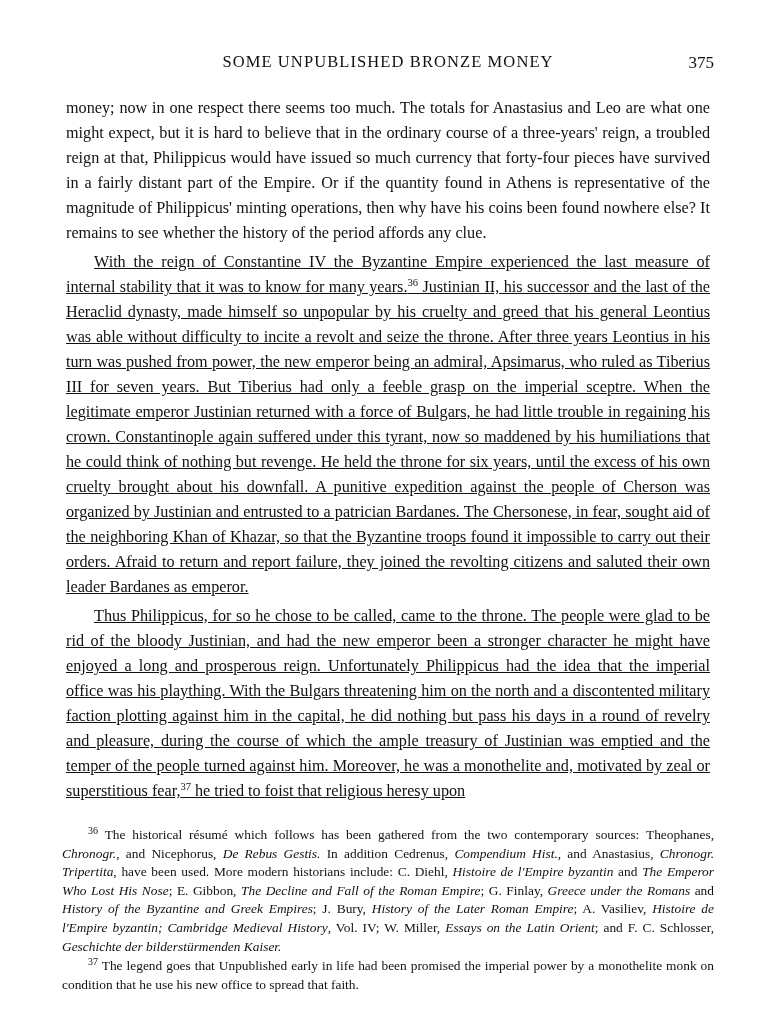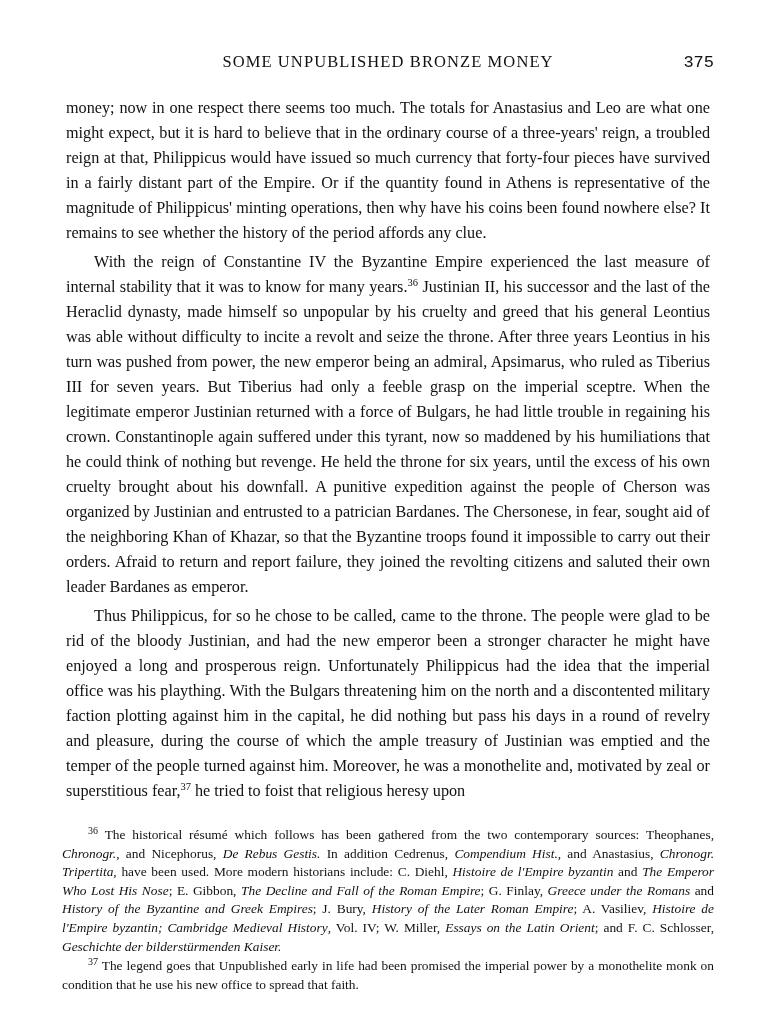--- a/index.html
+++ b/index.html
@@ -37,36 +37,37 @@
     font-variant: small-caps;
     text-transform: uppercase;
     font-family: "Liberation Serif", serif;
     white-space: nowrap;
   }
   .folio {
     position: absolute;
     right: 0;
     top: 1px;
     font-size: 17px;
-    font-family: Liberation Mono, monospace;
+    font-family: Liberation Serif, serif;
   }
   .body-text {
     font-size: 16.2px;
     line-height: 25.0px;
     text-align: justify;
     text-justify: inter-word;
     -webkit-hyphens: manual;
     hyphens: manual;
   }
   .body-text p {
     margin: 4px;
     text-indent: 0;
   }
   .body-text p.indent {
     text-indent: 28px;
+    text-decoration: underline;
   }
   sup.fn {
     font-size: 10.5px;
     vertical-align: super;
     line-height: 0;
   }
   .notes {
     margin-top: 22px;
     font-size: 13.4px;
     line-height: 18.6px;

